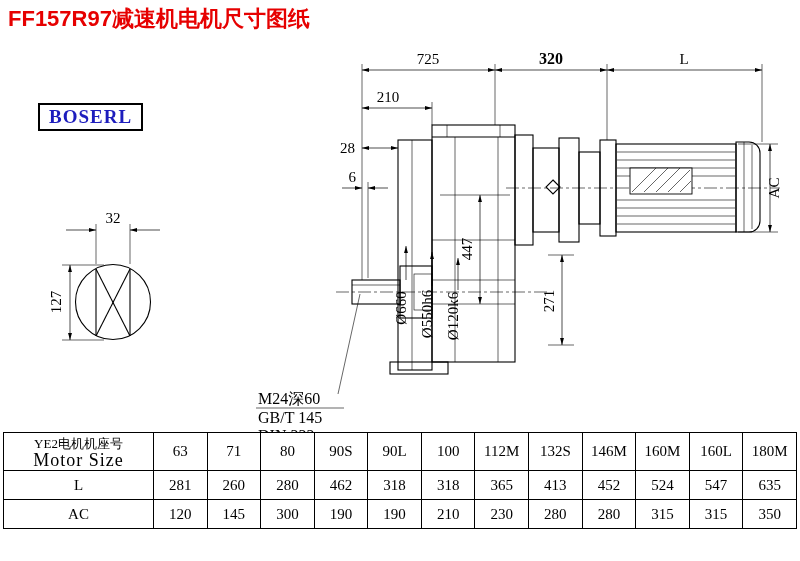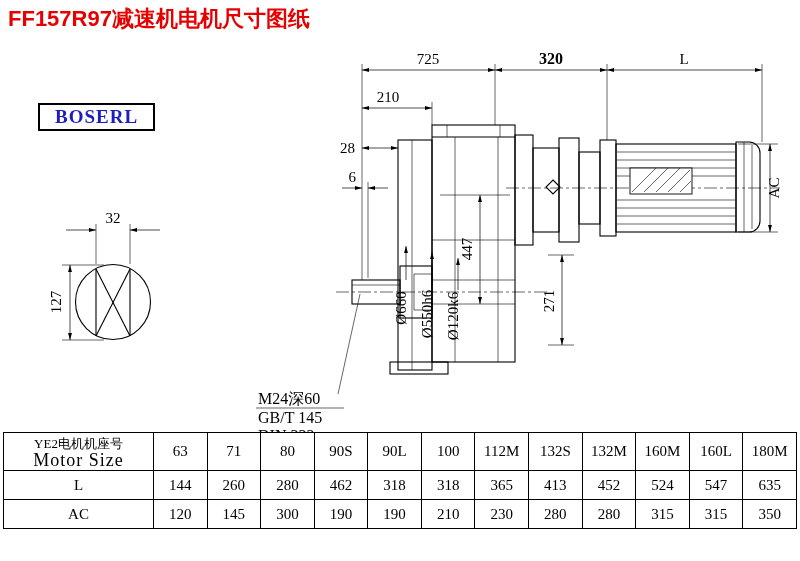--- a/index.html
+++ b/index.html
@@ -1,21 +1,21 @@
 <!DOCTYPE html>
 <html><head>
 <meta charset="utf-8">
 <style>
   *{margin:0;padding:0;box-sizing:border-box}
   html,body{width:800px;height:561px;background:#fff}
   body{font-family:"Liberation Serif",serif;color:#000}
   .page{position:relative;width:800px;height:547px;background:#fff;overflow:hidden}
   .title{position:absolute;left:8px;top:4px;font-family:"Liberation Sans",sans-serif;
          font-weight:bold;font-size:22px;color:#e60000;white-space:nowrap}
-  .brand{position:absolute;left:38px;top:103px;border:2px solid #000;padding:1px 15px;
+  .brand{position:absolute;left:38px;top:103px;border:2px solid #000;padding:1px 9px;
          font-size:19px;font-weight:bold;color:#1d1dbd;letter-spacing:1px;background:#fff}
   svg.drawing{position:absolute;left:0;top:40px}
   .ol{stroke:#000;stroke-width:1.1;fill:none}
   .tn{stroke:#000;stroke-width:0.6;fill:none}
   .dm{stroke:#000;stroke-width:0.7;fill:none}
   .cl{stroke:#000;stroke-width:0.6;fill:none;stroke-dasharray:13 3 3 3}
   svg text{font-family:"Liberation Serif",serif;font-size:15px;fill:#000}
   svg text.big{font-size:16px}
   svg text.bold{font-weight:bold;font-size:16px}
   .dim-table{position:absolute;left:3px;top:432px;width:794px;border-collapse:collapse;table-layout:fixed}
@@ -193,28 +193,28 @@
           <div class="hdr-en">Motor Size</div>
         </th>
         <th>63</th>
         <th>71</th>
         <th>80</th>
         <th>90S</th>
         <th>90L</th>
         <th>100</th>
         <th>112M</th>
         <th>132S</th>
-        <th>132M</th>
+        <th>146M</th>
         <th>160M</th>
         <th>160L</th>
         <th>180M</th>
       </tr>
       <tr>
         <td>L</td>
-        <td>144</td>
+        <td>281</td>
         <td>260</td>
         <td>280</td>
         <td>462</td>
         <td>318</td>
         <td>318</td>
         <td>365</td>
         <td>413</td>
         <td>452</td>
         <td>524</td>
         <td>547</td>

